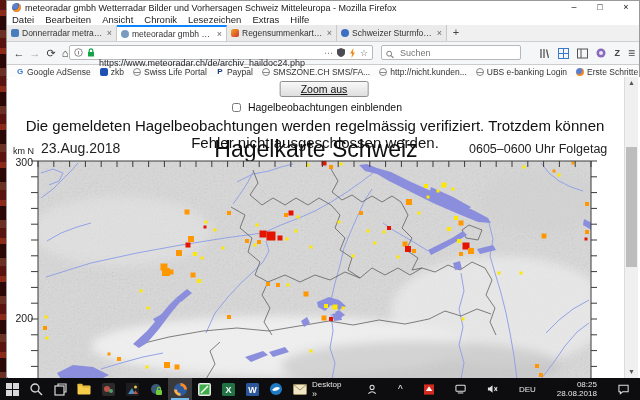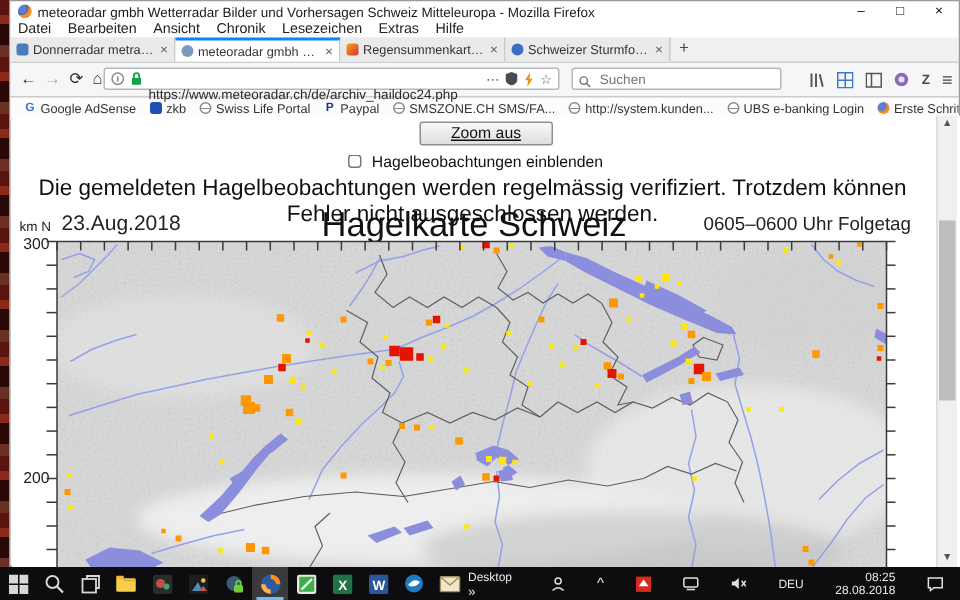--- a/index.html
+++ b/index.html
@@ -189,21 +189,21 @@
       <span class="bm">
         <span class="bmi" style="background:none;color:#1a3a7a;font-size:8px">P</span>
         <span>Paypal</span>
         </span>
       <span class="bm">
         <span class="bmi globe"></span>
         <span>SMSZONE.CH SMS/FA...</span>
         </span>
       <span class="bm">
         <span class="bmi globe"></span>
-        <span>http://system.kunden...</span>
+        <span>http://nicht.kunden...</span>
         </span>
       <span class="bm">
         <span class="bmi globe"></span>
         <span>UBS e-banking Login</span>
         </span>
       <span class="bm">
         <span class="bmi" style="border-radius:50%;background:radial-gradient(circle at 35% 35%,#5b7fd0 0 35%,#ff8c1a 60%)"></span>
         <span>Erste Schritte</span>
         </span>
 

